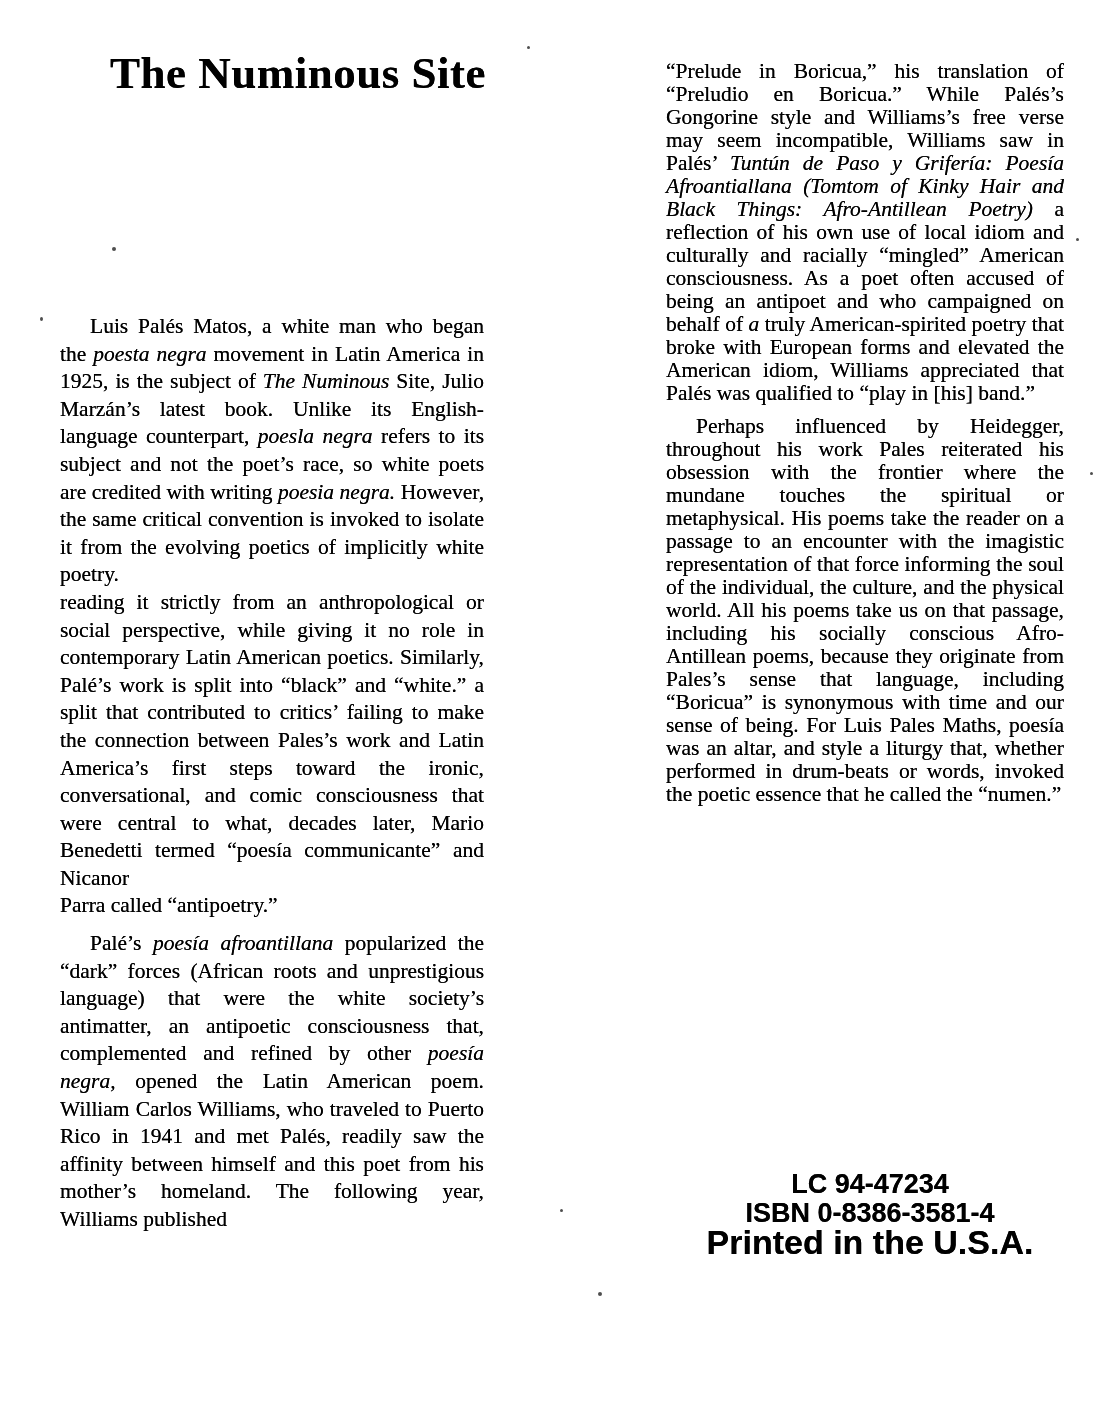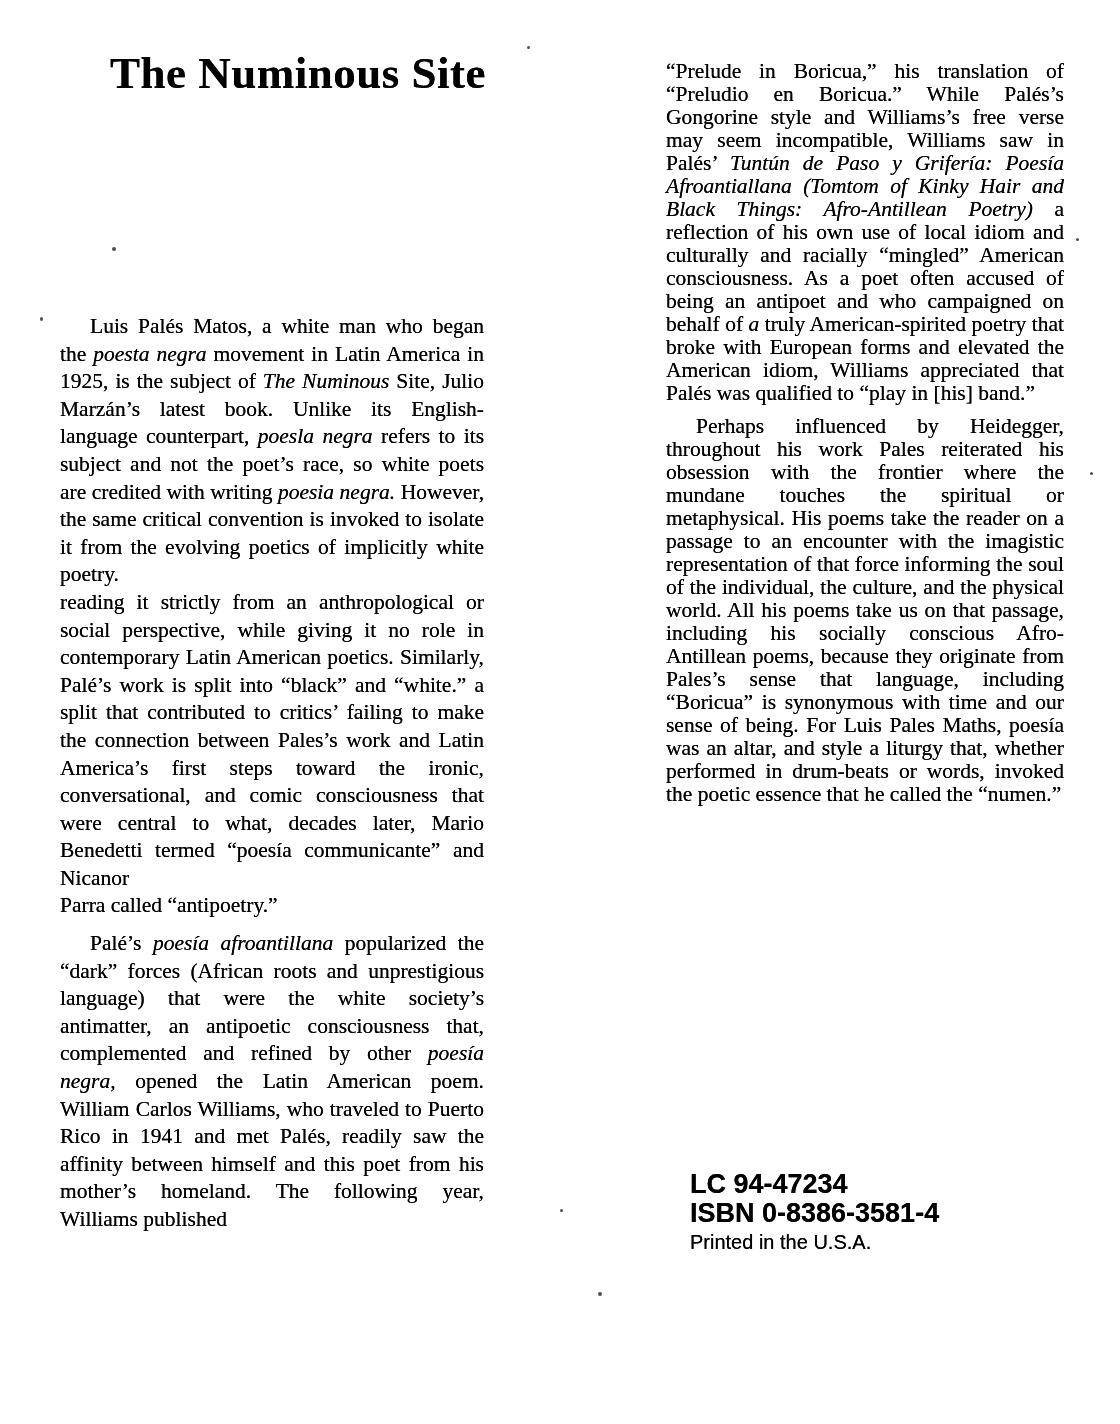--- a/index.html
+++ b/index.html
@@ -66,31 +66,31 @@
   }
   .para { margin: 0; }
   .para.indent { text-indent: 30px; margin-top: 10px; }
   .it { font-style: italic; }
 
   .imprint {
     position: absolute;
     left: 690px;
     top: 1170px;
     width: 360px;
-    text-align: left;
+    text-align: center;
     font-family: "Liberation Sans", sans-serif;
     line-height: 29px;
   }
   .imprint .line-bold {
     font-size: 27px;
     font-weight: 700;
   }
   .imprint .line-normal {
-    font-size: 20px;
-    font-weight: 400;
+    font-size: 34px;
+    font-weight: 700;
   }
 
   
   .speck {
     position: absolute;
     background: #222;
     border-radius: 50%;
     opacity: 0.8;
   }
 </style>

